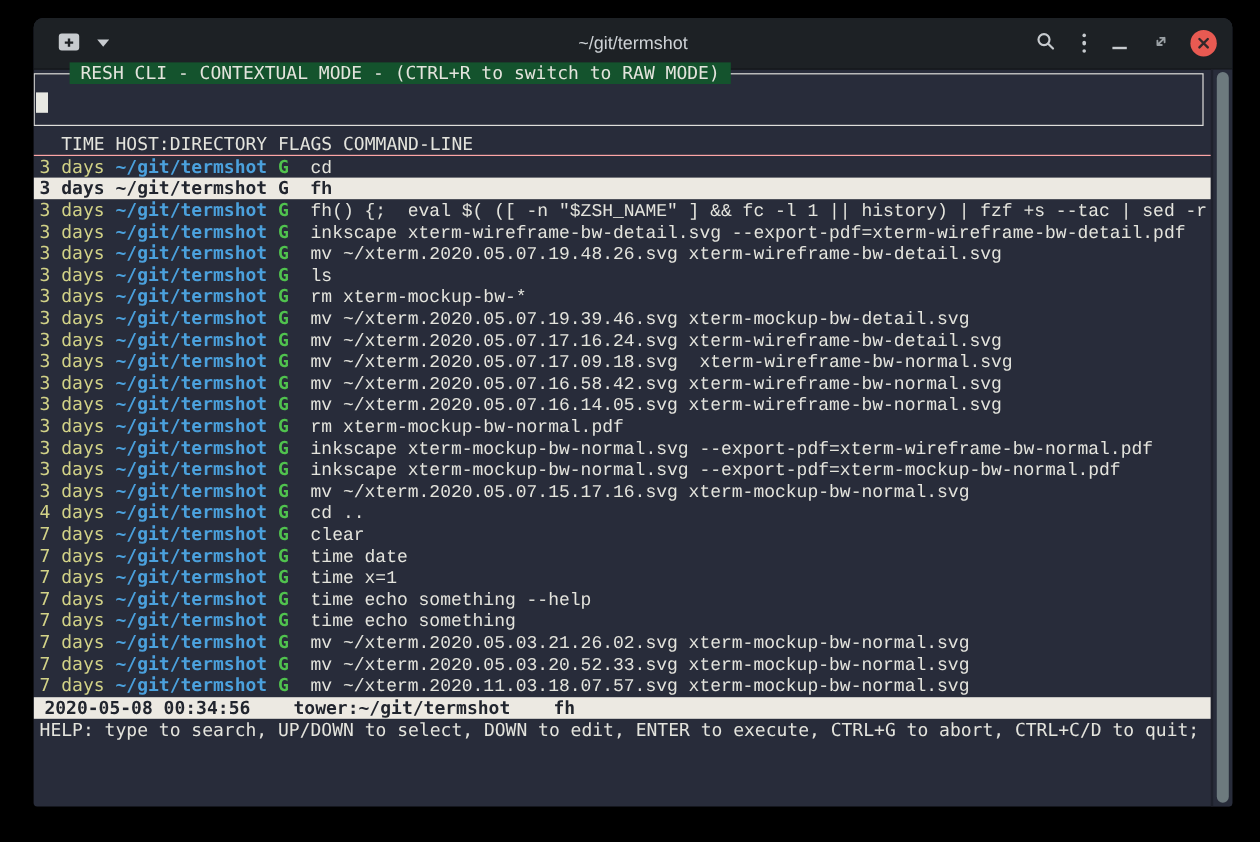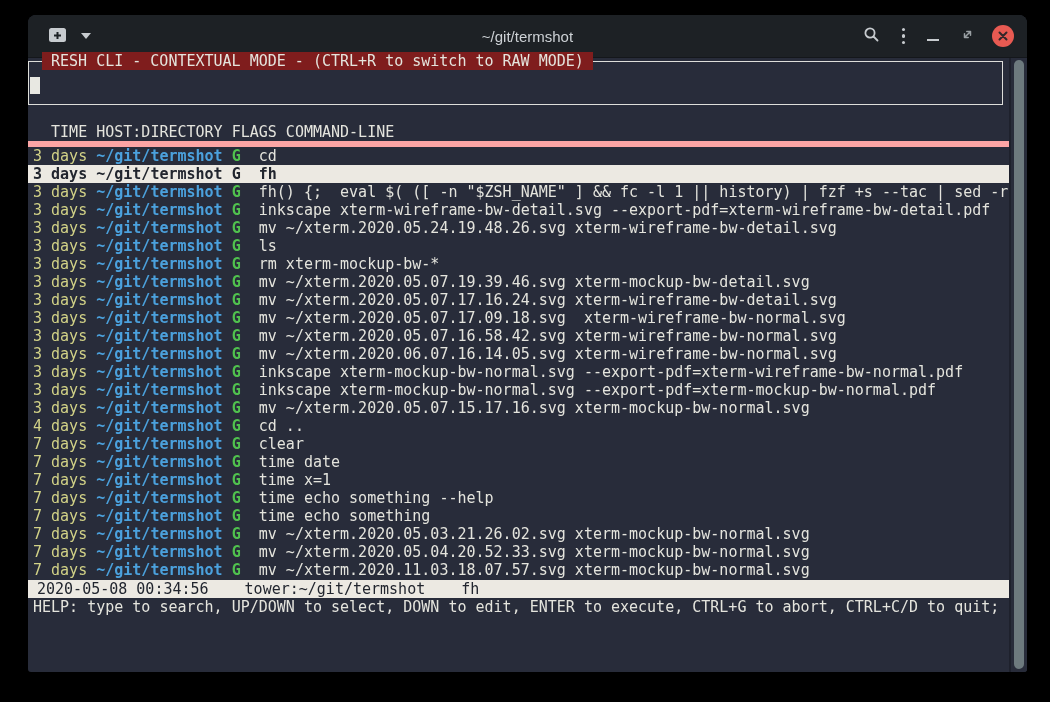--- a/index.html
+++ b/index.html
@@ -42,37 +42,37 @@
     position:absolute;left:0;top:43px;right:0;bottom:0;
     font-family:"DejaVu Sans Mono", monospace;font-size:15px;line-height:18px;
     color:#e4e4dd;
   }
   .content{position:absolute;left:5px;top:0;width:978px;}
   .searchbox{
     position:relative;margin-left:-5px;margin-top:3px;width:973px;height:42px;
     border:1px solid #dededa;
   }
   .box-title{
-    position:absolute;top:-10px;left:13px;background:#7f1d1d;padding:0 9px;white-space:pre;
+    position:absolute;top:-10px;left:29px;background:#14532d;padding:0 9px;white-space:pre;
   }
   .cursor{position:absolute;left:1px;top:15px;width:10px;height:17px;background:#e8e8e2;}
   .fullrow{margin-left:-5px;padding-left:5px;width:978px;}
   .table-header{
-    margin-top:18px;height:18px;white-space:pre;overflow:hidden;
-    border-bottom:6px solid #fca5a5;
+    margin-top:6px;height:18px;white-space:pre;overflow:hidden;
+    border-bottom:1px solid #fca5a5;
   }
   .row{height:18px;white-space:pre;overflow:hidden;}
   .c-time{color:#d2d287;}
   .c-host{color:#4ba1dd;font-weight:700;}
   .c-flags{color:#50c24e;font-weight:700;}
-  .c-cmd{color:#e4e4dd;}
+  .c-cmd{color:#e4e4dd;font-family:Liberation Mono, monospace;}
   .row.sel{background:#ece9e2;}
   .row.sel span{color:#21252e;font-weight:700;}
   .status-bar{
-    margin-top:1px;height:18px;background:#ece9e2;color:#21252e;font-weight:400;
+    margin-top:1px;height:18px;background:#ece9e2;color:#21252e;font-weight:700;
     white-space:pre;padding-left:9px;box-sizing:border-box;width:983px;
   }
   .status-bar span + span{margin-left:36px;}
   .help-line{height:18px;white-space:pre;overflow:hidden;}
   
   .scroll-zone{
     position:absolute;right:0;top:0;bottom:0;width:16px;background:#282c3a;
     border-left:2px solid #1e212c;
   }
   .scroll-thumb{
@@ -146,39 +146,40 @@
         <span class="cursor"></span>
       </div>
 
       <div class="table-header fullrow">  TIME HOST:DIRECTORY FLAGS COMMAND-LINE</div>
 
       <div id="rows">
           <div class="row fullrow"><span class="c-time">3 days </span><span class="c-host">~/git/termshot </span><span class="c-flags">G  </span><span class="c-cmd">cd</span></div>
           <div class="row fullrow sel"><span class="c-time">3 days </span><span class="c-host">~/git/termshot </span><span class="c-flags">G  </span><span class="c-cmd">fh</span></div>
           <div class="row fullrow"><span class="c-time">3 days </span><span class="c-host">~/git/termshot </span><span class="c-flags">G  </span><span class="c-cmd">fh() {;  eval $( ([ -n "$ZSH_NAME" ] &amp;&amp; fc -l 1 || history) | fzf +s --tac | sed -r</span></div>
           <div class="row fullrow"><span class="c-time">3 days </span><span class="c-host">~/git/termshot </span><span class="c-flags">G  </span><span class="c-cmd">inkscape xterm-wireframe-bw-detail.svg --export-pdf=xterm-wireframe-bw-detail.pdf</span></div>
-          <div class="row fullrow"><span class="c-time">3 days </span><span class="c-host">~/git/termshot </span><span class="c-flags">G  </span><span class="c-cmd">mv ~/xterm.2020.05.24.19.48.26.svg xterm-wireframe-bw-detail.svg</span></div>
+          <div class="row fullrow"><span class="c-time">3 days </span><span class="c-host">~/git/termshot </span><span class="c-flags">G  </span><span class="c-cmd">mv ~/xterm.2020.05.07.19.48.26.svg xterm-wireframe-bw-detail.svg</span></div>
           <div class="row fullrow"><span class="c-time">3 days </span><span class="c-host">~/git/termshot </span><span class="c-flags">G  </span><span class="c-cmd">ls</span></div>
           <div class="row fullrow"><span class="c-time">3 days </span><span class="c-host">~/git/termshot </span><span class="c-flags">G  </span><span class="c-cmd">rm xterm-mockup-bw-*</span></div>
           <div class="row fullrow"><span class="c-time">3 days </span><span class="c-host">~/git/termshot </span><span class="c-flags">G  </span><span class="c-cmd">mv ~/xterm.2020.05.07.19.39.46.svg xterm-mockup-bw-detail.svg</span></div>
           <div class="row fullrow"><span class="c-time">3 days </span><span class="c-host">~/git/termshot </span><span class="c-flags">G  </span><span class="c-cmd">mv ~/xterm.2020.05.07.17.16.24.svg xterm-wireframe-bw-detail.svg</span></div>
           <div class="row fullrow"><span class="c-time">3 days </span><span class="c-host">~/git/termshot </span><span class="c-flags">G  </span><span class="c-cmd">mv ~/xterm.2020.05.07.17.09.18.svg  xterm-wireframe-bw-normal.svg</span></div>
           <div class="row fullrow"><span class="c-time">3 days </span><span class="c-host">~/git/termshot </span><span class="c-flags">G  </span><span class="c-cmd">mv ~/xterm.2020.05.07.16.58.42.svg xterm-wireframe-bw-normal.svg</span></div>
-          <div class="row fullrow"><span class="c-time">3 days </span><span class="c-host">~/git/termshot </span><span class="c-flags">G  </span><span class="c-cmd">mv ~/xterm.2020.06.07.16.14.05.svg xterm-wireframe-bw-normal.svg</span></div>
+          <div class="row fullrow"><span class="c-time">3 days </span><span class="c-host">~/git/termshot </span><span class="c-flags">G  </span><span class="c-cmd">mv ~/xterm.2020.05.07.16.14.05.svg xterm-wireframe-bw-normal.svg</span></div>
+          <div class="row fullrow"><span class="c-time">3 days </span><span class="c-host">~/git/termshot </span><span class="c-flags">G  </span><span class="c-cmd">rm xterm-mockup-bw-normal.pdf</span></div>
           <div class="row fullrow"><span class="c-time">3 days </span><span class="c-host">~/git/termshot </span><span class="c-flags">G  </span><span class="c-cmd">inkscape xterm-mockup-bw-normal.svg --export-pdf=xterm-wireframe-bw-normal.pdf</span></div>
           <div class="row fullrow"><span class="c-time">3 days </span><span class="c-host">~/git/termshot </span><span class="c-flags">G  </span><span class="c-cmd">inkscape xterm-mockup-bw-normal.svg --export-pdf=xterm-mockup-bw-normal.pdf</span></div>
           <div class="row fullrow"><span class="c-time">3 days </span><span class="c-host">~/git/termshot </span><span class="c-flags">G  </span><span class="c-cmd">mv ~/xterm.2020.05.07.15.17.16.svg xterm-mockup-bw-normal.svg</span></div>
           <div class="row fullrow"><span class="c-time">4 days </span><span class="c-host">~/git/termshot </span><span class="c-flags">G  </span><span class="c-cmd">cd ..</span></div>
           <div class="row fullrow"><span class="c-time">7 days </span><span class="c-host">~/git/termshot </span><span class="c-flags">G  </span><span class="c-cmd">clear</span></div>
           <div class="row fullrow"><span class="c-time">7 days </span><span class="c-host">~/git/termshot </span><span class="c-flags">G  </span><span class="c-cmd">time date</span></div>
           <div class="row fullrow"><span class="c-time">7 days </span><span class="c-host">~/git/termshot </span><span class="c-flags">G  </span><span class="c-cmd">time x=1</span></div>
           <div class="row fullrow"><span class="c-time">7 days </span><span class="c-host">~/git/termshot </span><span class="c-flags">G  </span><span class="c-cmd">time echo something --help</span></div>
           <div class="row fullrow"><span class="c-time">7 days </span><span class="c-host">~/git/termshot </span><span class="c-flags">G  </span><span class="c-cmd">time echo something</span></div>
           <div class="row fullrow"><span class="c-time">7 days </span><span class="c-host">~/git/termshot </span><span class="c-flags">G  </span><span class="c-cmd">mv ~/xterm.2020.05.03.21.26.02.svg xterm-mockup-bw-normal.svg</span></div>
-          <div class="row fullrow"><span class="c-time">7 days </span><span class="c-host">~/git/termshot </span><span class="c-flags">G  </span><span class="c-cmd">mv ~/xterm.2020.05.04.20.52.33.svg xterm-mockup-bw-normal.svg</span></div>
+          <div class="row fullrow"><span class="c-time">7 days </span><span class="c-host">~/git/termshot </span><span class="c-flags">G  </span><span class="c-cmd">mv ~/xterm.2020.05.03.20.52.33.svg xterm-mockup-bw-normal.svg</span></div>
           <div class="row fullrow"><span class="c-time">7 days </span><span class="c-host">~/git/termshot </span><span class="c-flags">G  </span><span class="c-cmd">mv ~/xterm.2020.11.03.18.07.57.svg xterm-mockup-bw-normal.svg</span></div>
         </div>
 
       <div class="status-bar fullrow"><span>2020-05-08 00:34:56</span><span>tower:~/git/termshot</span><span>fh</span></div>
 
       <div class="help-line">HELP: type to search, UP/DOWN to select, DOWN to edit, ENTER to execute, CTRL+G to abort, CTRL+C/D to quit;</div>
 
     </div>
 
     <div class="scroll-zone">

